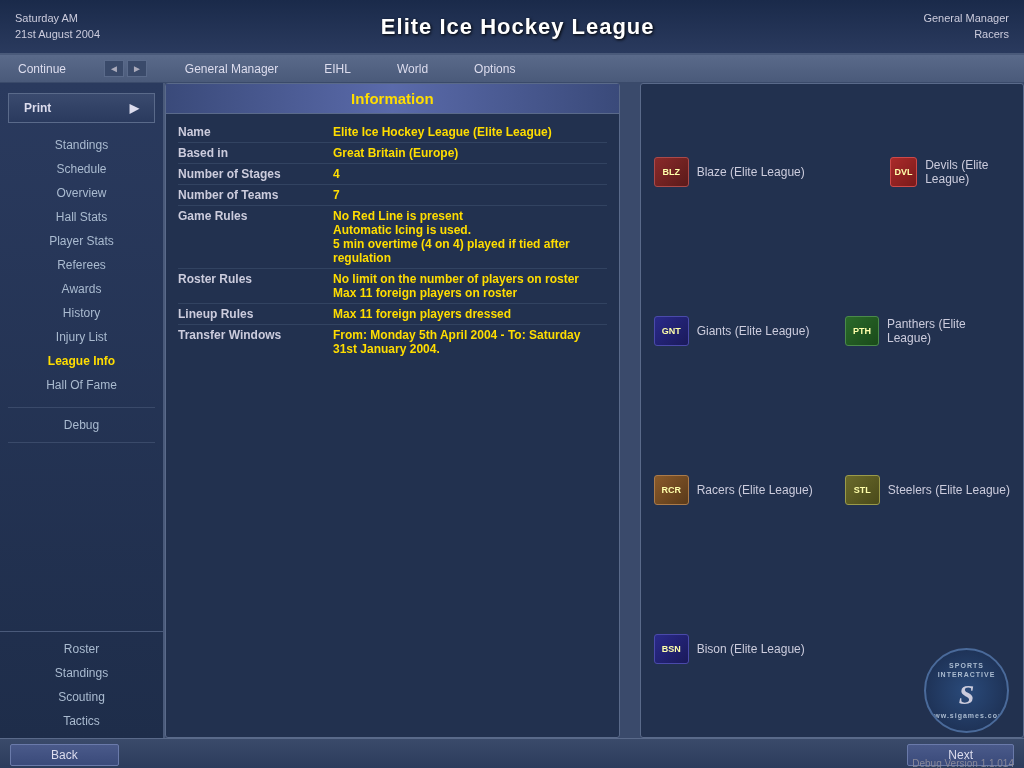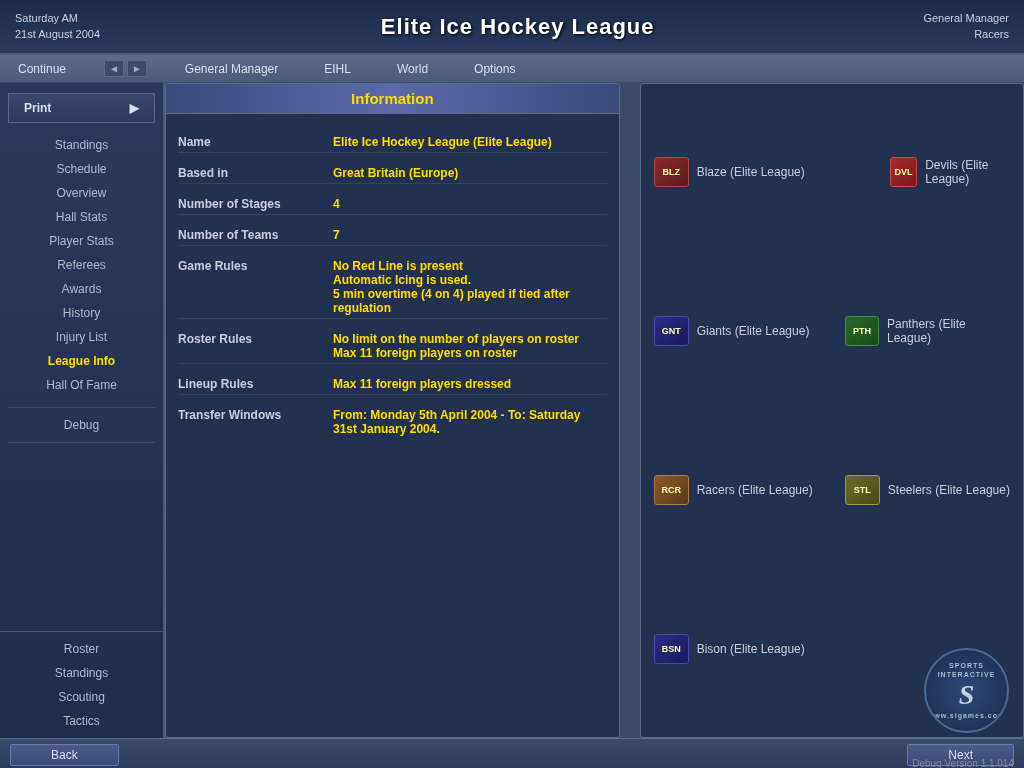--- a/index.html
+++ b/index.html
@@ -155,21 +155,20 @@
       border-bottom: 1px solid #5a6a8a;
     }
 
     .info-table {
       padding: 8px 12px;
     }
     .info-row {
       display: flex;
       padding: 3px 0;
       border-bottom: 1px solid rgba(90,110,140,0.3);
-      margin-top: 10px;
     }
     .info-row:last-child { border-bottom: none; }
     .info-label {
       width: 155px;
       color: #ccd;
       font-weight: bold;
       font-size: 12px;
       flex-shrink: 0;
     }
     .info-value {

